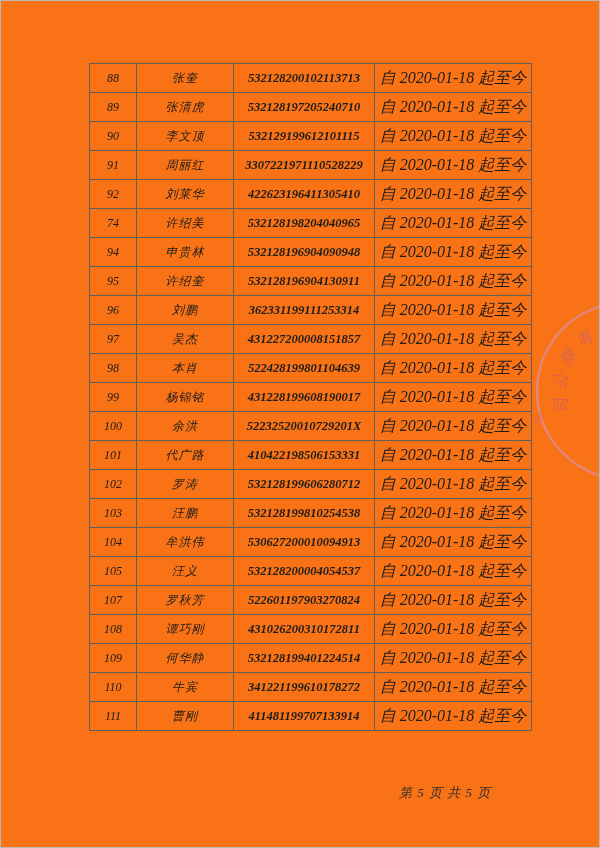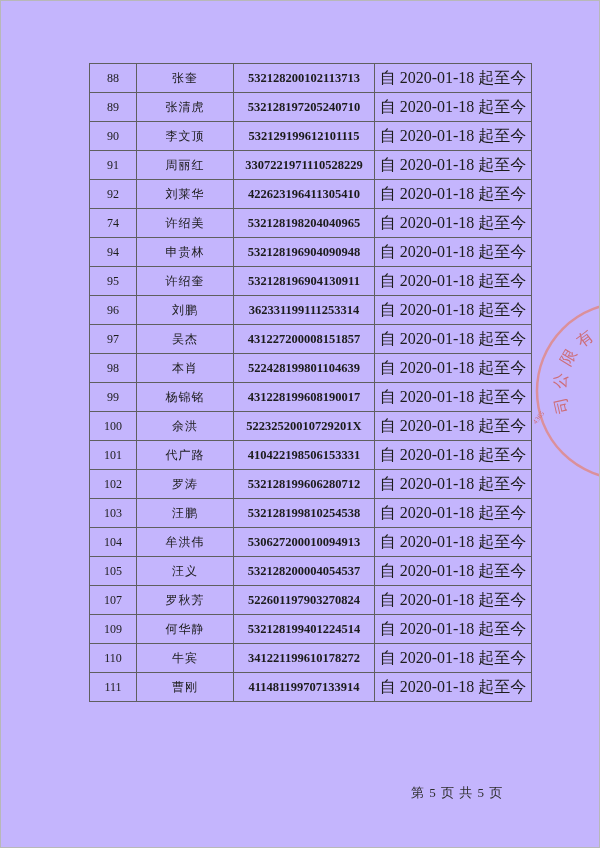--- a/index.html
+++ b/index.html
@@ -5,23 +5,24 @@
   html, body {
     margin: 0;
     padding: 0;
     background: #ffffff;
     font-family: "Liberation Serif", "DejaVu Serif", serif;
   }
   .page {
     position: relative;
     width: 598px;
     height: 846px;
-    background: #c4b5fd;
+    background: #f97316;
     border: 1px solid #b8b8b8;
     overflow: hidden;
+    font-style: italic;
   }
   .roster-table {
     position: absolute;
     left: 88px;
     top: 62px;
     border-collapse: collapse;
     table-layout: fixed;
     width: 422px;
   }
   .roster-table td {
@@ -33,21 +34,21 @@
     padding: 0 2px;
     overflow: hidden;
     white-space: nowrap;
   }
   .roster-table td.c0 { width: 42px;  font-size: 12px; }
   .roster-table td.c1 { width: 92px;  font-size: 12px; letter-spacing: 1px; }
   .roster-table td.c2 { width: 136px; font-size: 12.5px; font-weight: 700; }
   .roster-table td.c3 { width: 152px; font-size: 16px; }
   .footer-page-indicator {
     position: absolute;
-    left: 410px;
+    left: 398px;
     top: 783px;
     font-size: 13px;
     color: #2f2f2f;
     letter-spacing: 1px;
     white-space: nowrap;
   }
   .seal {
     position: absolute;
     left: 498px;
     top: 295px;
@@ -178,20 +179,26 @@
           <td class="c2">532128200004054537</td>
           <td class="c3">自 2020-01-18 起至今</td>
         </tr>
         <tr>
           <td class="c0">107</td>
           <td class="c1">罗秋芳</td>
           <td class="c2">522601197903270824</td>
           <td class="c3">自 2020-01-18 起至今</td>
         </tr>
         <tr>
+          <td class="c0">108</td>
+          <td class="c1">谭巧刚</td>
+          <td class="c2">431026200310172811</td>
+          <td class="c3">自 2020-01-18 起至今</td>
+        </tr>
+        <tr>
           <td class="c0">109</td>
           <td class="c1">何华静</td>
           <td class="c2">532128199401224514</td>
           <td class="c3">自 2020-01-18 起至今</td>
         </tr>
         <tr>
           <td class="c0">110</td>
           <td class="c1">牛宾</td>
           <td class="c2">341221199610178272</td>
           <td class="c3">自 2020-01-18 起至今</td>

